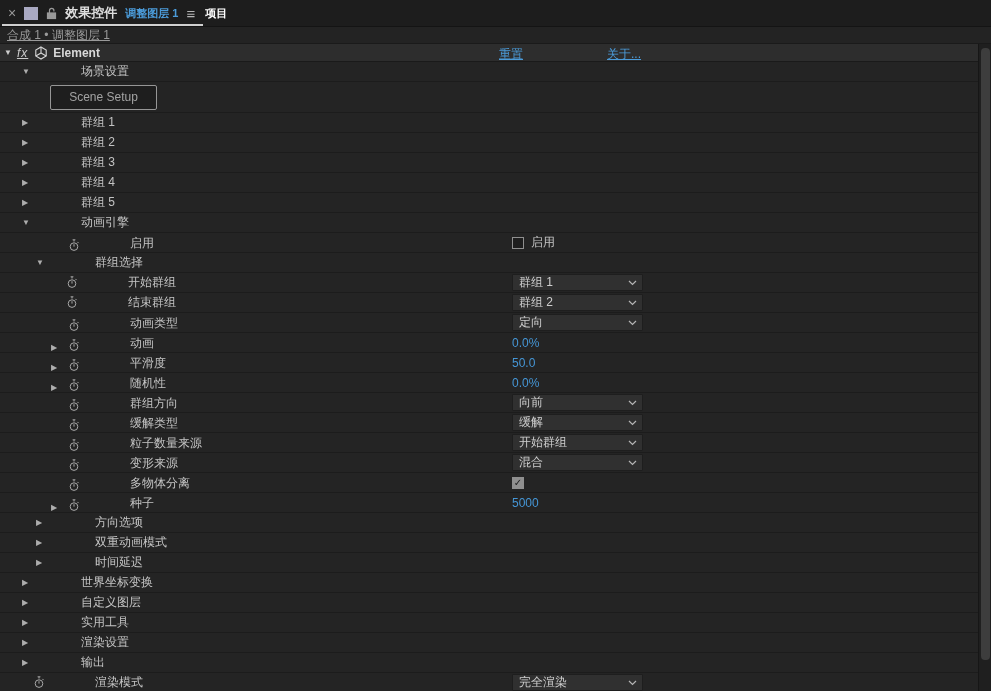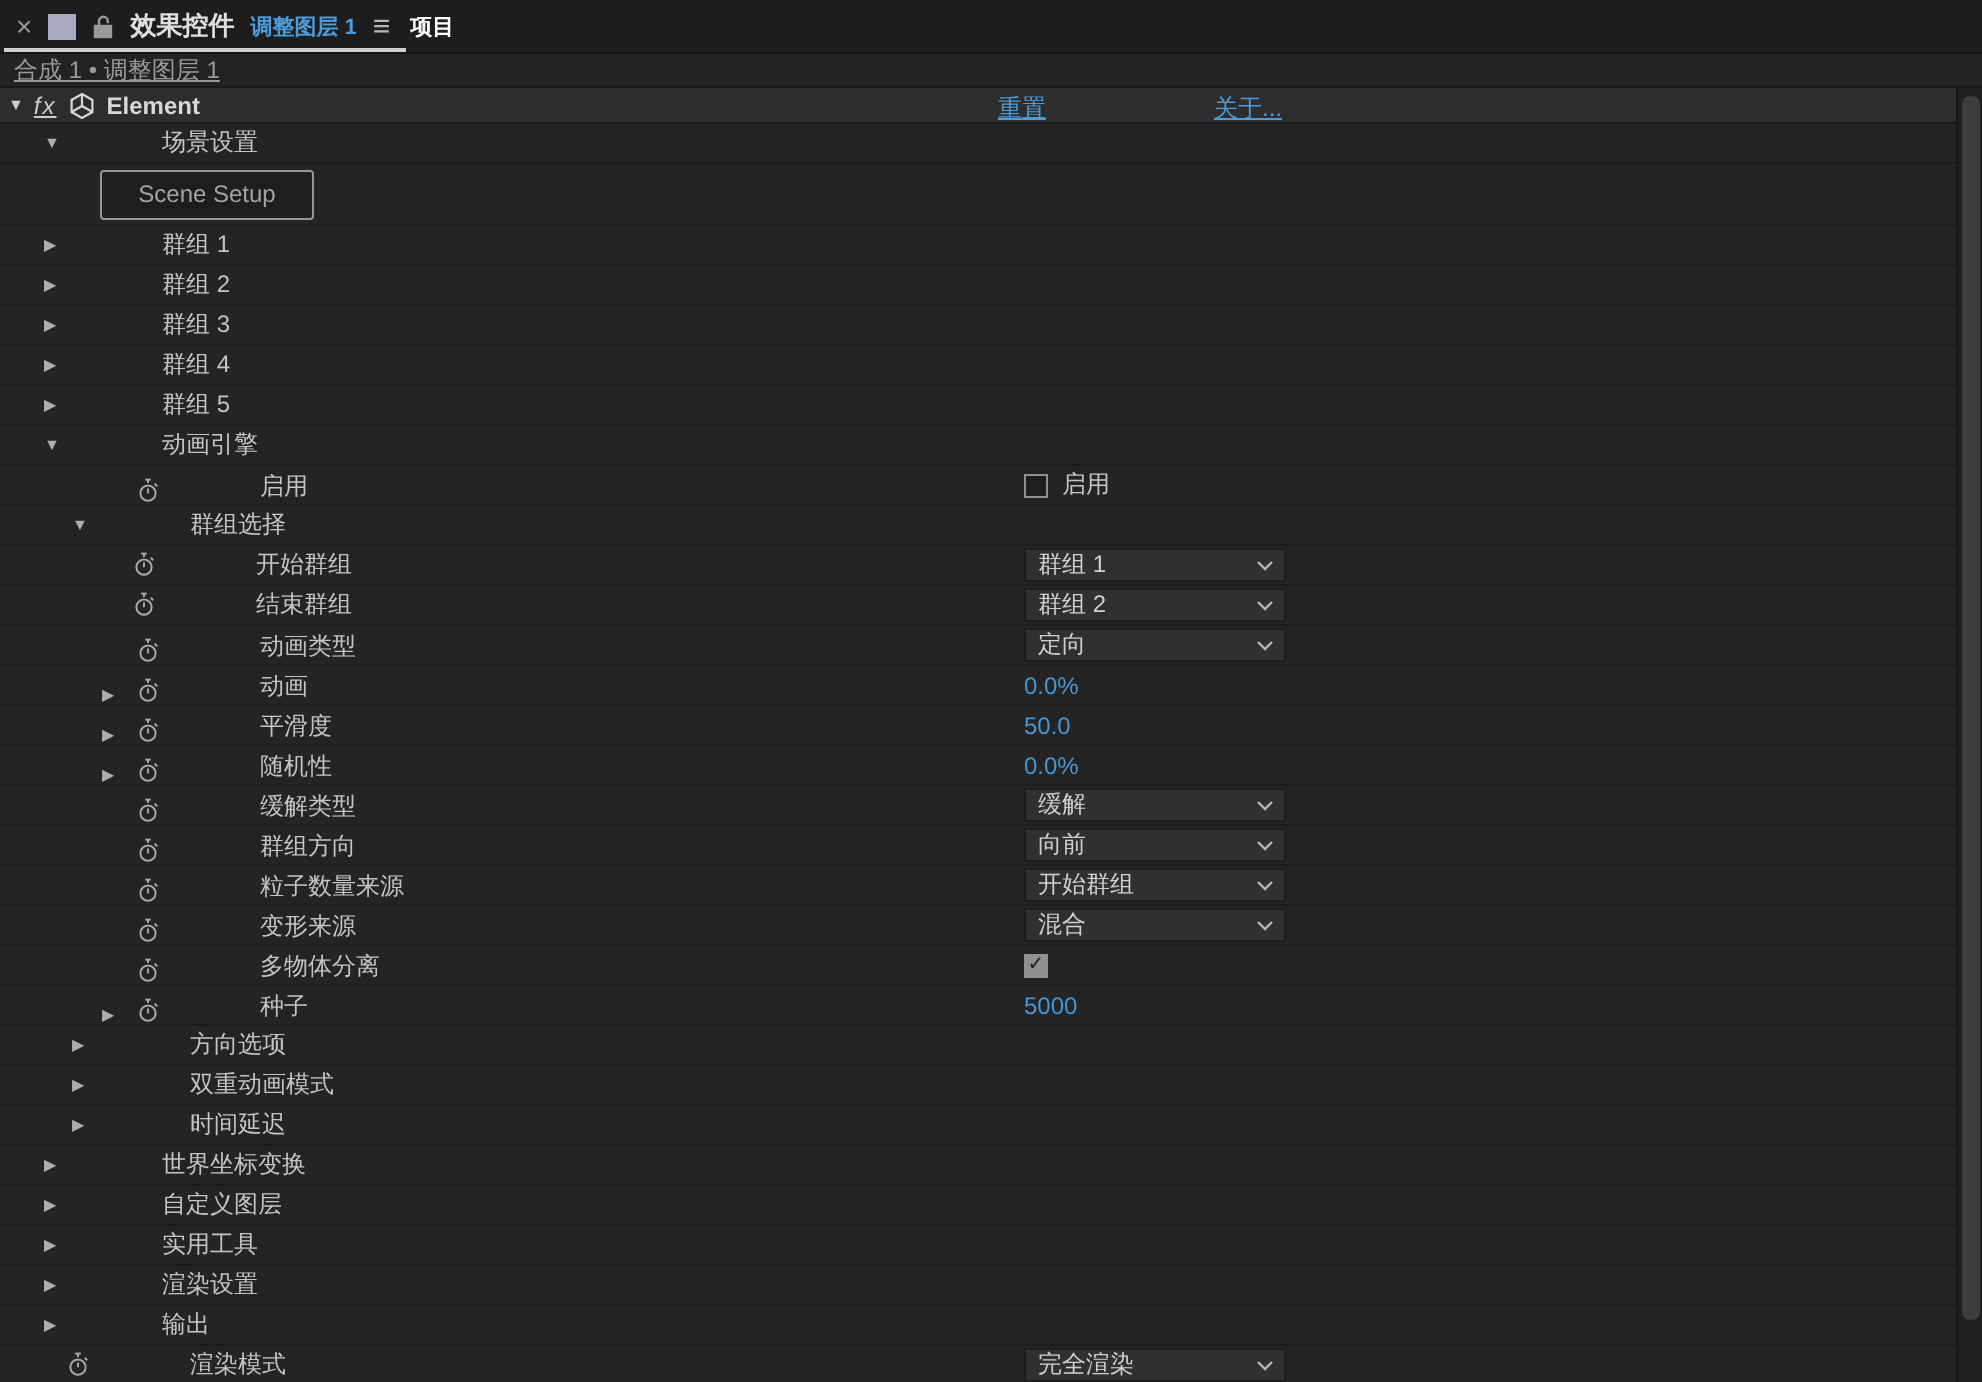--- a/index.html
+++ b/index.html
@@ -302,45 +302,45 @@
       <span class="arrow slot"></span>
       <svg class="sw" viewBox="0 0 12 13">
         <g fill="none" stroke="#a8a8a8" stroke-width="1">
           <circle cx="6" cy="7.6" r="3.8"></circle>
           <path d="M6 7.6 V5.2"></path>
           <path d="M4.6 0.8 h2.8"></path>
           <path d="M6 0.9 v1.6"></path>
           <path d="M9.4 2.9 l1.2 1.2"></path>
         </g>
       </svg>
+      <span class="rlabel">群组方向</span>
+      <span class="ctrl">
+        <span class="dd">
+          <span class="ddtext">向前</span>
+          <svg class="chev" viewBox="0 0 9 6">
+            <path d="M1 1 L4.5 4.5 L8 1" fill="none" stroke="#b5b5b5" stroke-width="1.2"></path>
+          </svg>
+        </span>
+      </span>
+    </div>
+    <div class="row param l2">
+      <span class="arrow slot"></span>
+      <svg class="sw" viewBox="0 0 12 13">
+        <g fill="none" stroke="#a8a8a8" stroke-width="1">
+          <circle cx="6" cy="7.6" r="3.8"></circle>
+          <path d="M6 7.6 V5.2"></path>
+          <path d="M4.6 0.8 h2.8"></path>
+          <path d="M6 0.9 v1.6"></path>
+          <path d="M9.4 2.9 l1.2 1.2"></path>
+        </g>
+      </svg>
       <span class="rlabel">缓解类型</span>
       <span class="ctrl">
         <span class="dd">
           <span class="ddtext">缓解</span>
-          <svg class="chev" viewBox="0 0 9 6">
-            <path d="M1 1 L4.5 4.5 L8 1" fill="none" stroke="#b5b5b5" stroke-width="1.2"></path>
-          </svg>
-        </span>
-      </span>
-    </div>
-    <div class="row param l2">
-      <span class="arrow slot"></span>
-      <svg class="sw" viewBox="0 0 12 13">
-        <g fill="none" stroke="#a8a8a8" stroke-width="1">
-          <circle cx="6" cy="7.6" r="3.8"></circle>
-          <path d="M6 7.6 V5.2"></path>
-          <path d="M4.6 0.8 h2.8"></path>
-          <path d="M6 0.9 v1.6"></path>
-          <path d="M9.4 2.9 l1.2 1.2"></path>
-        </g>
-      </svg>
-      <span class="rlabel">群组方向</span>
-      <span class="ctrl">
-        <span class="dd">
-          <span class="ddtext">向前</span>
           <svg class="chev" viewBox="0 0 9 6">
             <path d="M1 1 L4.5 4.5 L8 1" fill="none" stroke="#b5b5b5" stroke-width="1.2"></path>
           </svg>
         </span>
       </span>
     </div>
     <div class="row param l2">
       <span class="arrow slot"></span>
       <svg class="sw" viewBox="0 0 12 13">
         <g fill="none" stroke="#a8a8a8" stroke-width="1">

